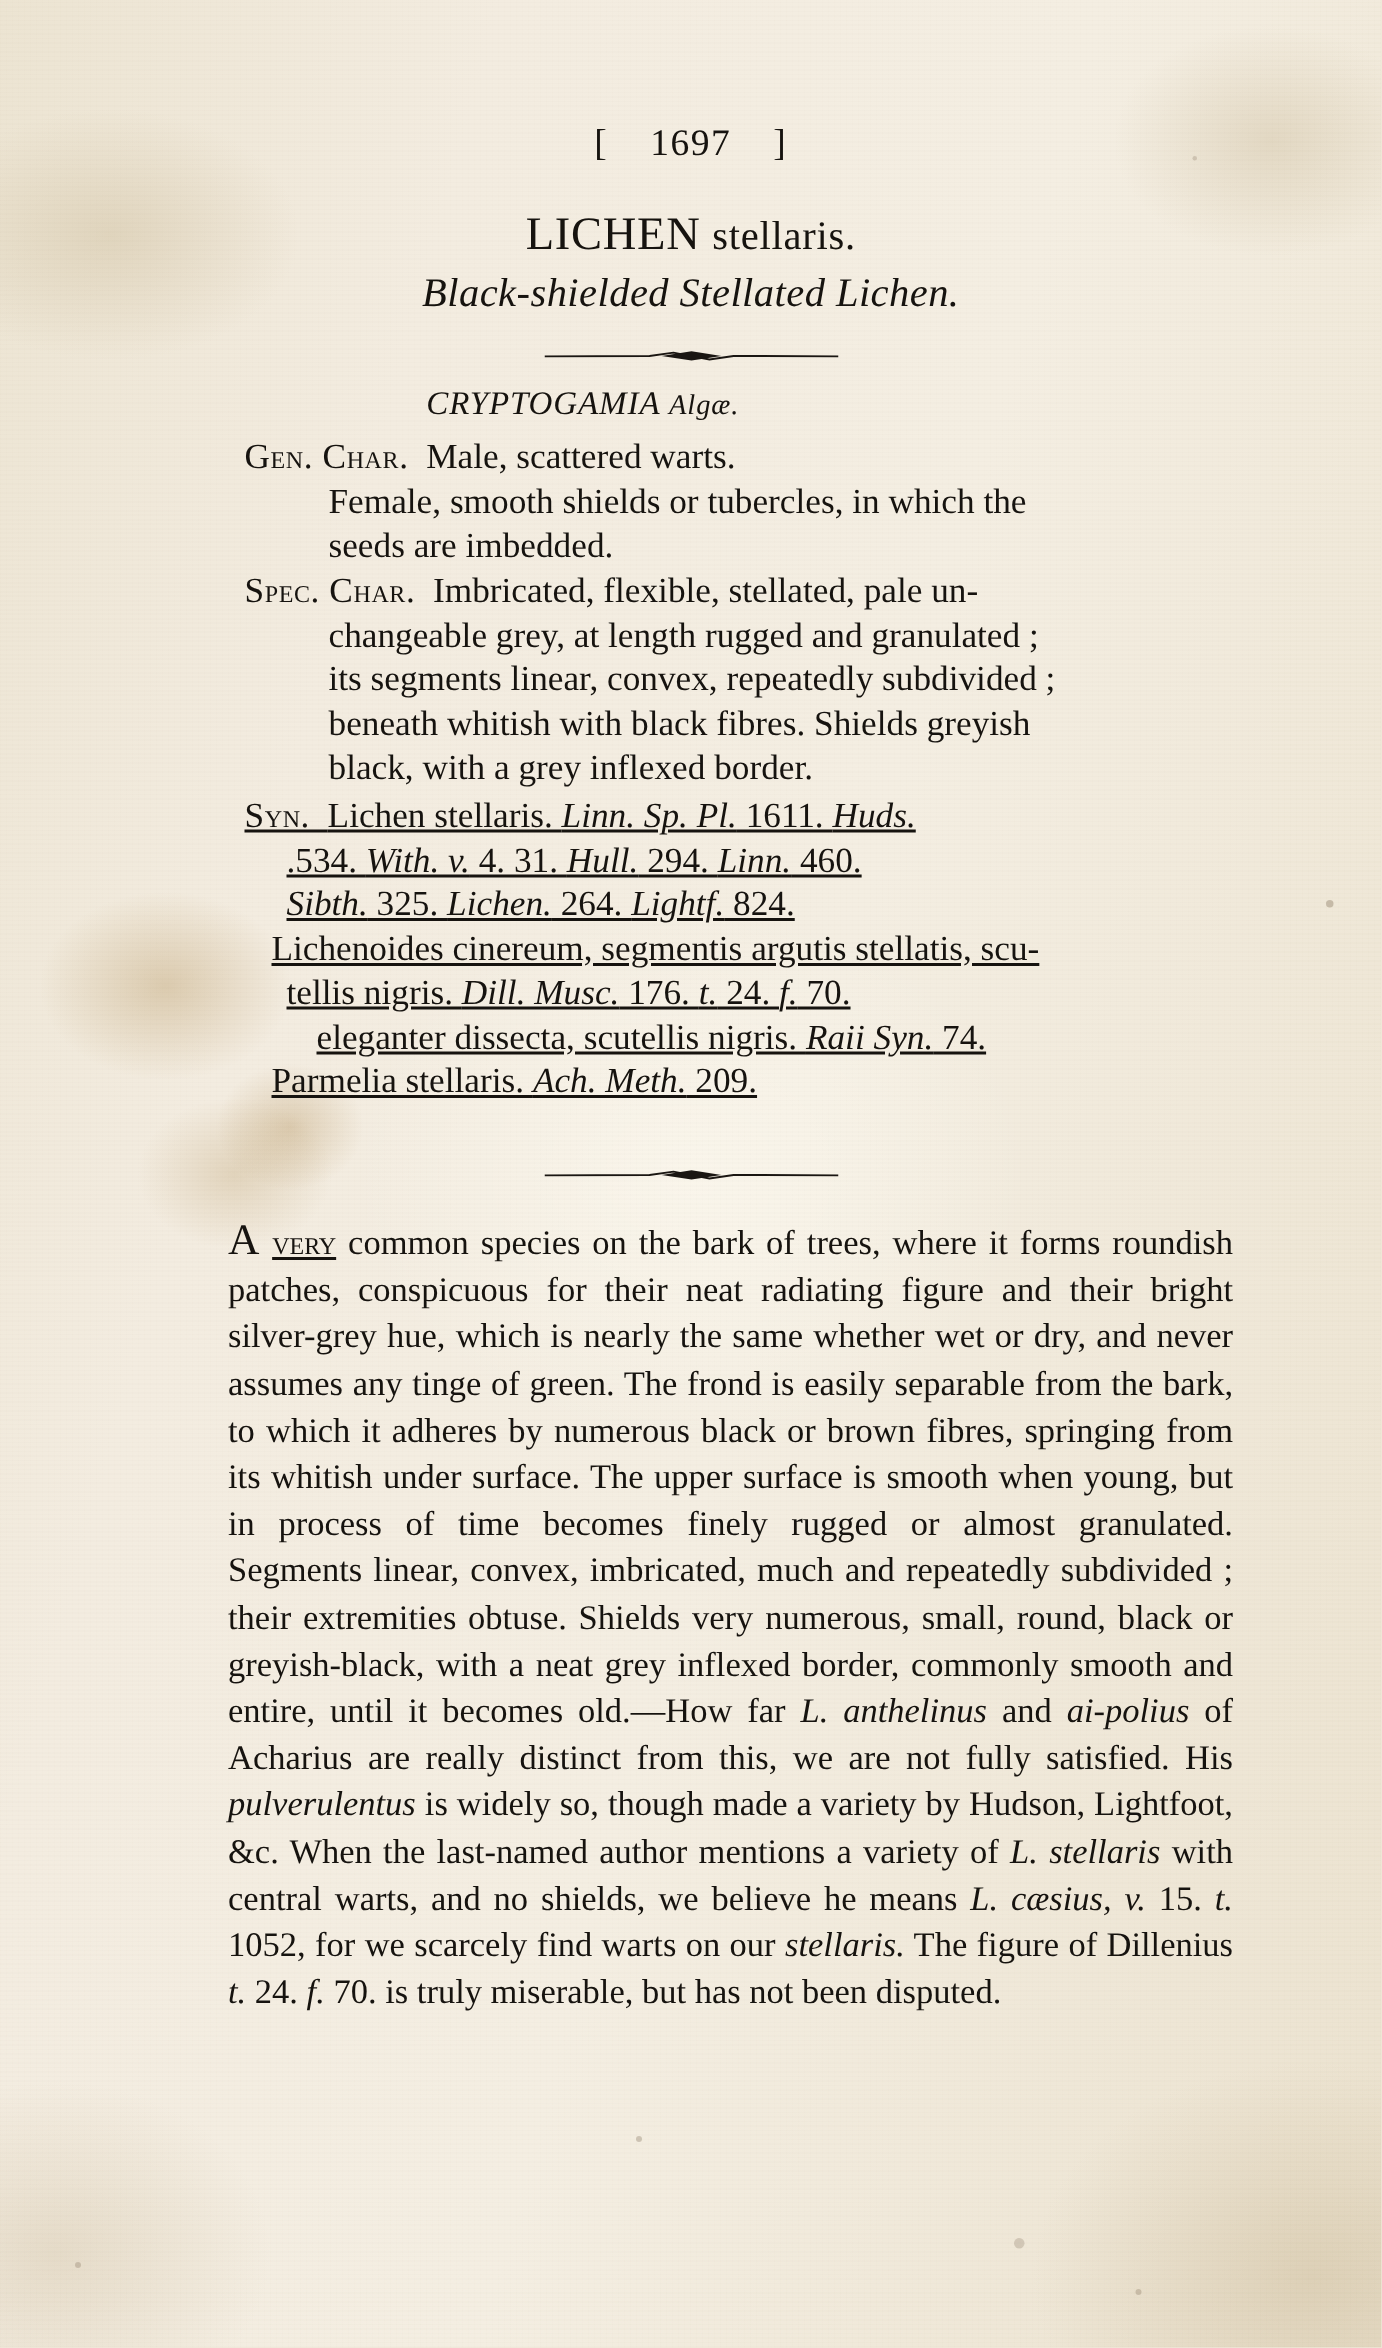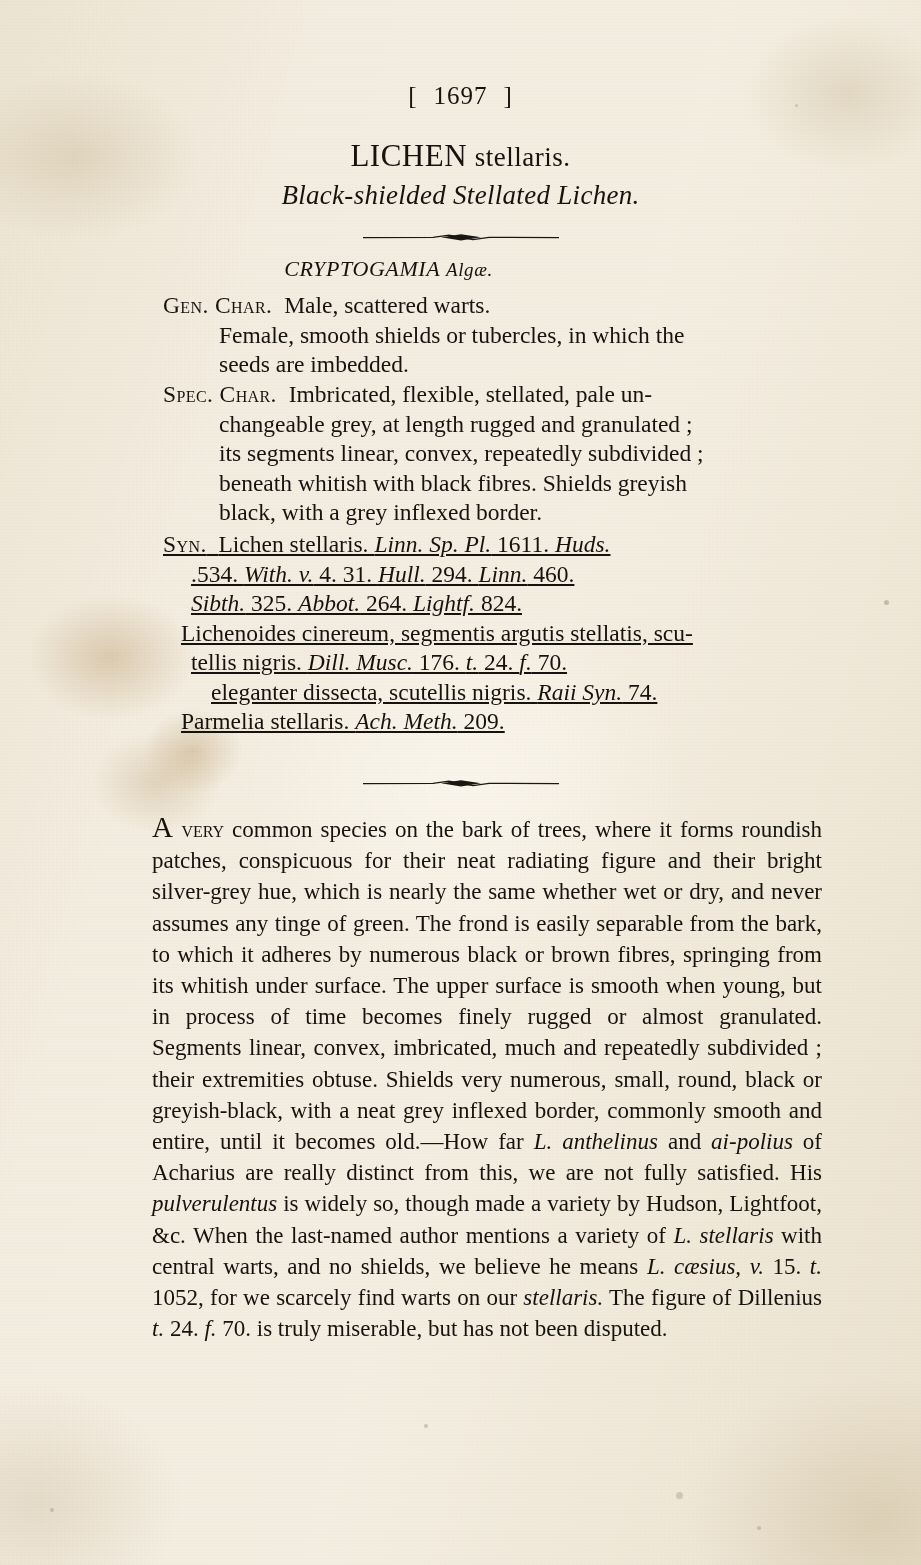--- a/index.html
+++ b/index.html
@@ -49,21 +49,21 @@
   .pageno {
     position: absolute;
     top: 82px;
     left: 0;
     width: 921px;
     text-align: center;
     font-size: 25px;
     letter-spacing: 1px;
   }
   .pageno .br { font-size: 25px; }
-  .pageno .num { margin: 0 16px; font-size: 25px; }
+  .pageno .num { margin: 0 28px; font-size: 25px; }
 
   .title {
     position: absolute;
     top: 138px;
     left: 0;
     width: 921px;
     text-align: center;
     font-size: 29px;
     letter-spacing: 0.5px;
   }
@@ -131,21 +131,21 @@
     font-size: 23px;
     line-height: 31.2px;
     text-align: justify;
     text-justify: inter-word;
   }
   .body p { margin: 0; }
   .dropcap {
     font-size: 29px;
     letter-spacing: 0.5px;
   }
-  .smallcapsword { font-variant: small-caps; }
+  .smallcapsword { font-variant: small-caps; text-decoration: underline; }
 
   .speck {
     position: absolute;
     background: rgba(90,70,45,0.55);
     border-radius: 50%;
   }
 </style>
 </head>
 <body>
 
@@ -187,21 +187,21 @@
 
   <div class="block" style="top:291px;">
     <p class="ind1"><span class="sc">Gen. Char.</span>&nbsp;&nbsp;<span>Male, scattered warts.</span></p>
     <p class="hang">Female, smooth shields or tubercles, in which the</p>
     <p class="hang">seeds are imbedded.</p>
   </div>
 
   <div class="block syn" style="top:528px;">
     <p class="ind1"><span class="sc">Syn.</span>&nbsp;&nbsp;<span>Lichen stellaris.  <i>Linn. Sp. Pl.</i> 1611.  <i>Huds.</i></span></p>
     <p class="hang2">.534.  <i>With. v.</i> 4. 31.  <i>Hull.</i> 294.  <i>Linn.</i> 460.</p>
-    <p class="hang2"><i>Sibth.</i> 325.  <i>Abbot.</i> 264.  <i>Lightf.</i> 824.</p>
+    <p class="hang2"><i>Sibth.</i> 325.  <i>Lichen.</i> 264.  <i>Lightf.</i> 824.</p>
     <p class="hang3">Lichenoides cinereum, segmentis argutis stellatis, scu-</p>
     <p class="hang2">tellis nigris.  <i>Dill. Musc.</i> 176. <i>t.</i> 24. <i>f.</i> 70.</p>
     <p class="hang" style="padding-left:48px;">eleganter dissecta, scutellis nigris.  <i>Raii Syn.</i> 74.</p>
     <p class="hang3">Parmelia stellaris.  <i>Ach. Meth.</i> 209.</p>
   </div>
 
   <div class="rule rule2">
     <svg width="196" height="9" viewBox="0 0 196 9">
       <path d="M0 4.6 L70 4.3 L86 2.1 L98 4.4 L110 6.6 L126 4.3 L196 4.6" stroke="#1a1612" stroke-width="1.3" fill="none"></path>
       <path d="M78 4.3 L98 1.2 L118 4.3 L98 7.4 Z" fill="#1a1612"></path>

